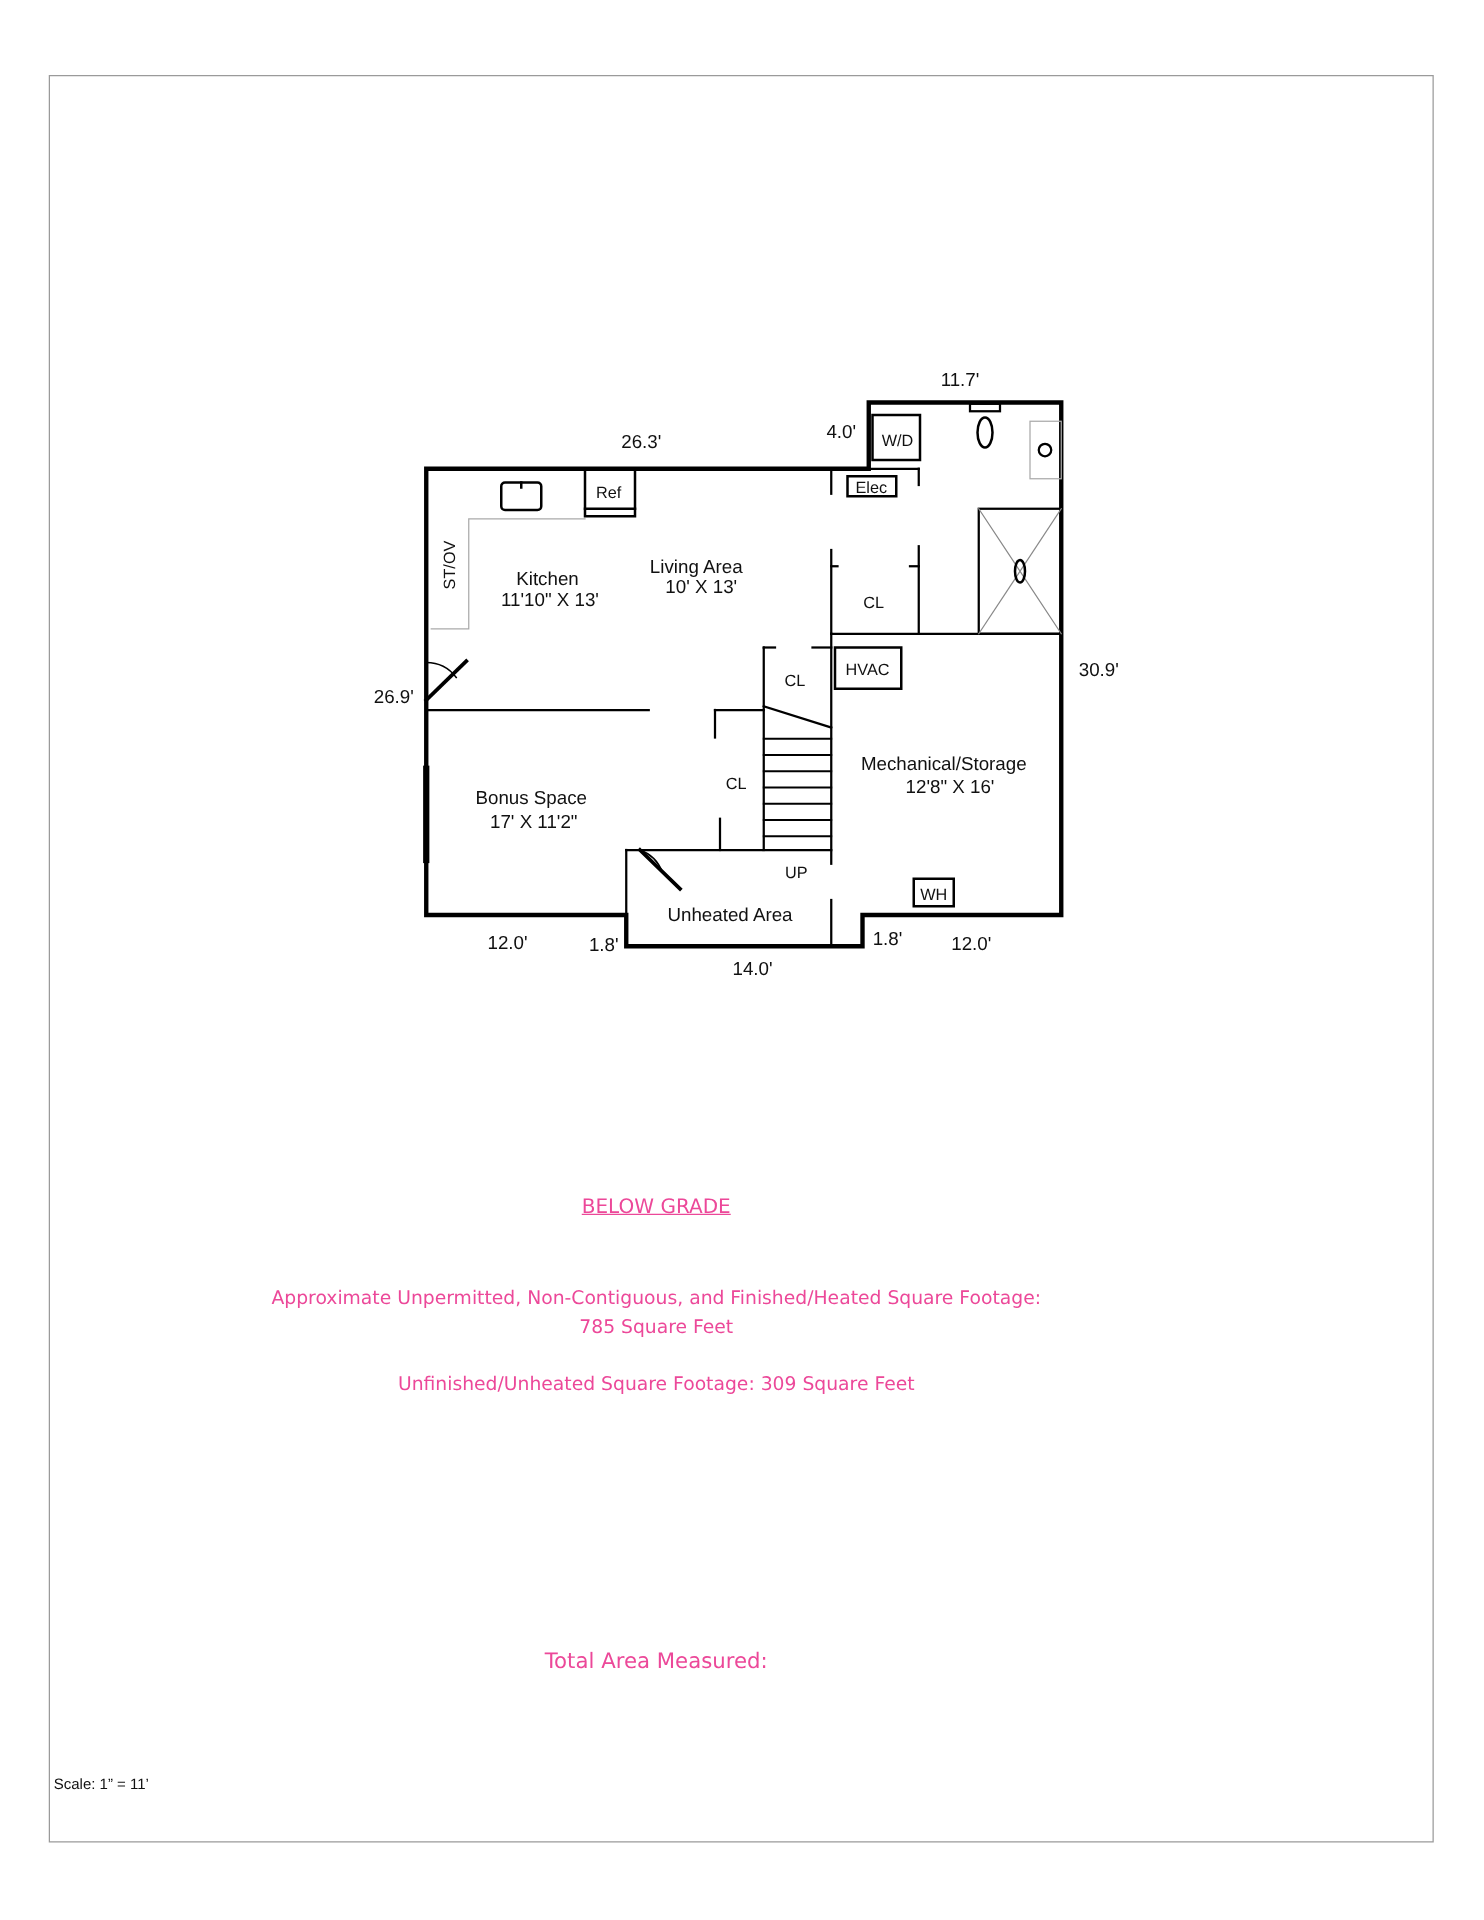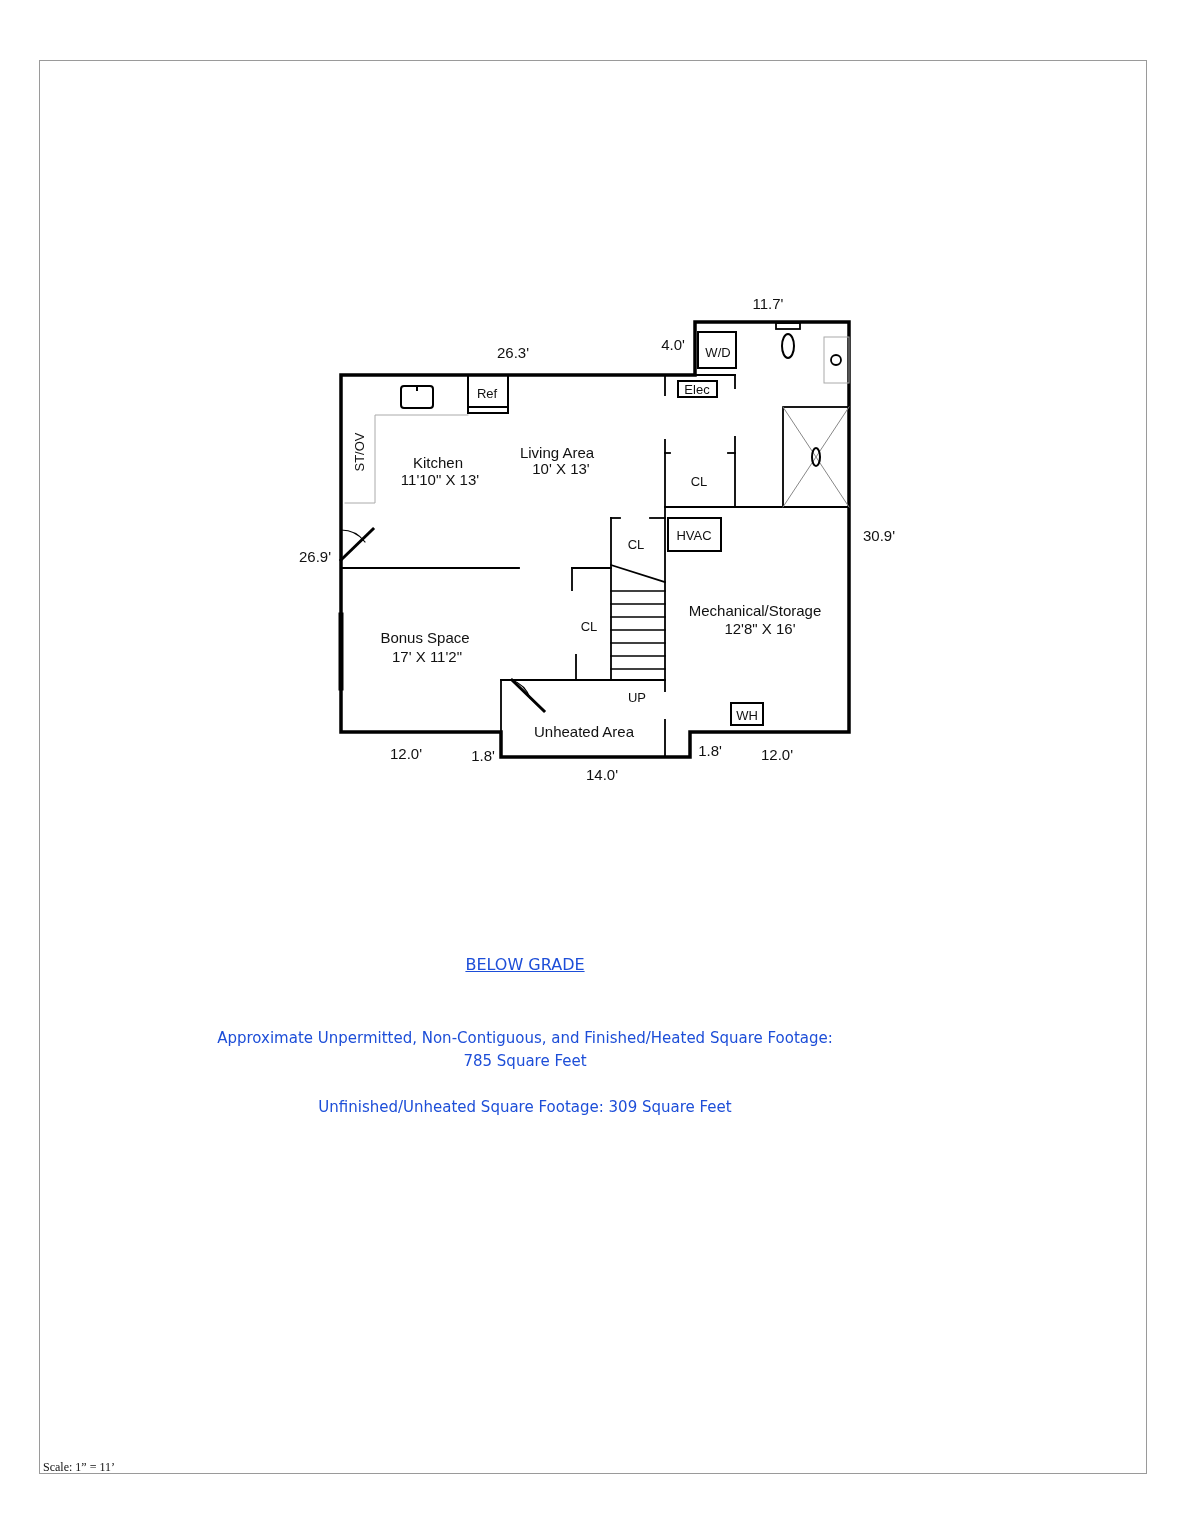--- a/index.html
+++ b/index.html
@@ -1,23 +1,23 @@
 <!DOCTYPE html>
 <html><head>
   <meta charset="utf-8">
   <style>
     html, body { margin: 0; padding: 0; background: #ffffff; }
     body { width: 1187px; height: 1536px; position: relative; overflow: hidden; font-family: "Liberation Sans", sans-serif; }
     .page-frame { position: absolute; left: 39px; top: 60px; width: 1108px; height: 1414px; border: 1.5px solid #9a9a9a; box-sizing: border-box; }
     .plan-svg { position: absolute; left: 0; top: 0; }
     .plan-svg text { font-family: "Liberation Sans", sans-serif; fill: #111; }
-    .summary { position: absolute; left: 0; width: 1050px; text-align: center; font-family: "DejaVu Sans", sans-serif; color: #1d4ed8; }
+    .summary { position: absolute; left: 0; width: 1050px; text-align: center; font-family: "DejaVu Sans", sans-serif; color: #ec4899; }
     .summary .line { display: block; }
     .grade-title { text-decoration: underline; }
-    .scale-label { position: absolute; left: 43px; top: 1460px; font-family: Liberation Serif, serif; font-size: 12px; color: #111; text-align: right; }
+    .scale-label { position: absolute; left: 43px; top: 1420px; font-family: Liberation Sans, sans-serif; font-size: 12px; color: #111; text-align: right; }
   </style>
 </head>
 <body>
 
 <div class="page-frame"></div>
 
 <svg class="plan-svg" width="1187" height="1536" viewBox="0 0 1187 1536">
   <g stroke="#000" fill="none" stroke-linecap="square">
 
     <polyline points="341,375 695,375 695,322 849,322 849,732 690,732 690,757 501,757 501,732 341,732 341,375" stroke-width="3.5"></polyline>
@@ -130,15 +130,16 @@
   <span class="line grade-title">BELOW GRADE</span>
 </div>
 <div class="summary" style="top:1027px; font-size:15px; line-height:23px;text-align:center;">
   <span class="line">Approximate Unpermitted, Non-Contiguous, and Finished/Heated Square Footage:</span>
   <span class="line">785 Square Feet</span>
 </div>
 <div class="summary" style="top:1096px; font-size:15px; line-height:23px;">
   <span class="line">Unfinished/Unheated Square Footage: 309 Square Feet</span>
 </div>
 <div class="summary" style="top:1316px; font-size:17px; line-height:26px;">
+  <span class="line">Total Area Measured:</span>
 </div>
 
 <div class="scale-label">Scale: 1” = 11’</div>
 
 </body></html>

